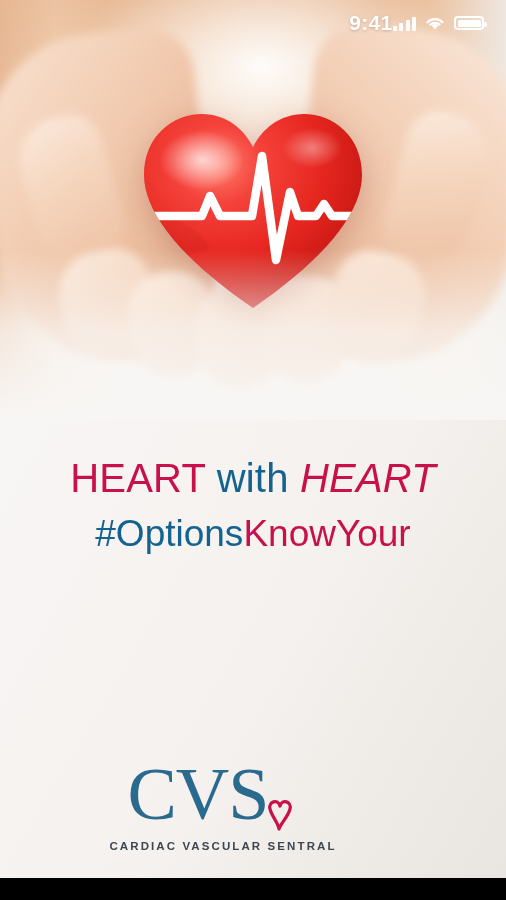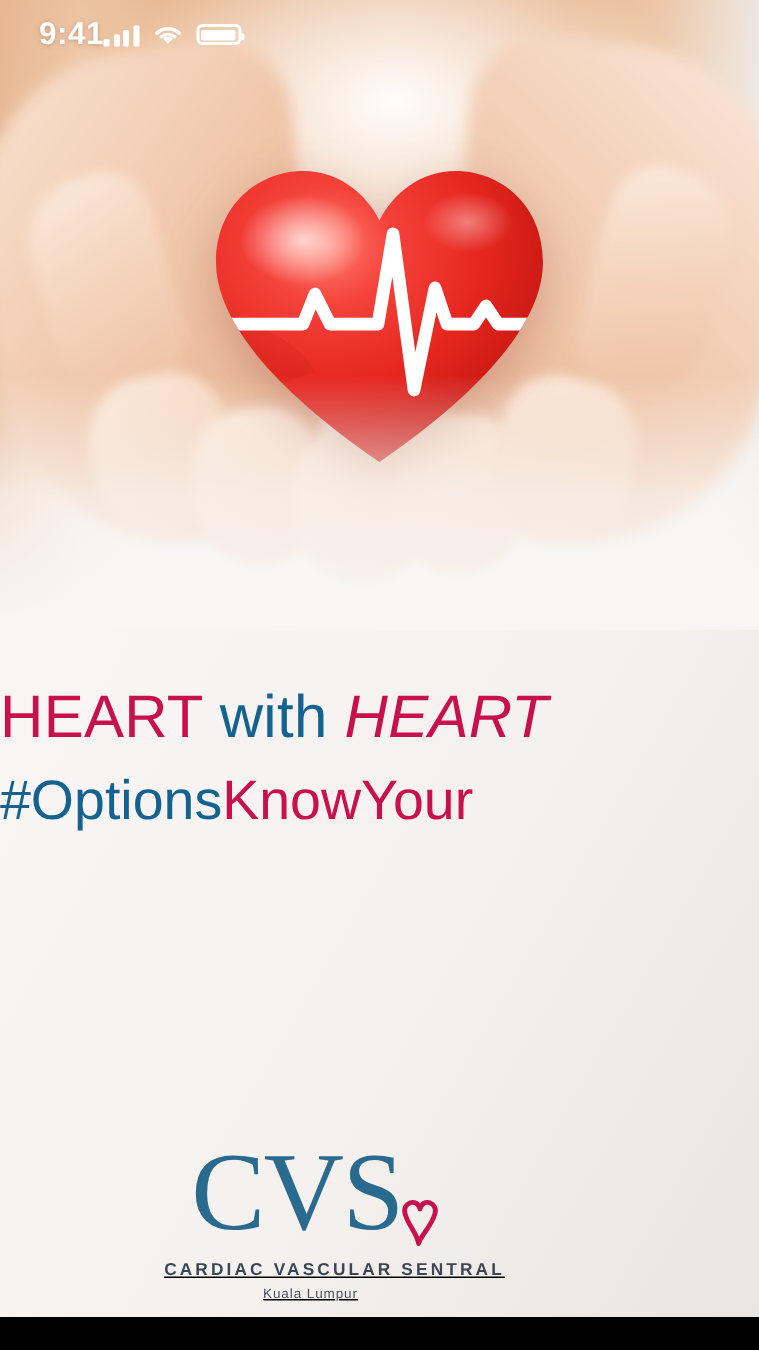--- a/index.html
+++ b/index.html
@@ -95,55 +95,55 @@
   }
   .heart-shape {
     position:absolute; inset:0;
     filter:drop-shadow(0 10px 16px rgba(150,60,50,.30));
   }
   .heart-shape svg { width:100%; height:100%; display:block; }
 
   
   .tagline {
     position:absolute; left:0; top:455px; width:506px;
-    z-index:12;
+    text-align:center; z-index:12;
   }
   .tag-line1 {
     font-size:40px; line-height:1.18; letter-spacing:.2px; white-space:nowrap;
   }
   .tag-line2 {
     font-size:37px; line-height:1.3; margin-top:8px; white-space:nowrap;
   }
   .w-crimson { color:#c8104c; font-weight:400; }
   .w-crimson-i { color:#c8104c; font-weight:400; font-style:italic; }
   .w-blue { color:#14628f; font-weight:400; }
 
   
   .logo {
     position:absolute; left:0; top:757px; width:414px;
-    text-align:center; z-index:12;text-decoration:underline;
+    text-align:center; z-index:12;
   }
   .logo-mark { position:relative; display:inline-block; height:78px; }
   .logo-mark svg { display:block; height:78px; width:210px; }
   .logo-sub {
     margin-top:1px;
     font-family:"Liberation Sans", sans-serif;
     font-size:11.5px; font-weight:700; letter-spacing:2.1px;
     color:#3d4653;
     padding-left:32px;
   }
   .logo-city {
     margin-top:4px;
     font-size:9px; letter-spacing:.6px; color:#4a5260; font-weight:400;
   }
 
   
   .statusbar {
     position:absolute; left:0; top:0; width:506px; height:46px;
-    display:flex; align-items:center; justify-content:flex-start;
+    display:flex; align-items:center; justify-content:flex-end;
     padding:0 22px 0 26px; z-index:30;
   }
   .status-time {
     color:#fff; font-size:21px; font-weight:700; letter-spacing:.3px;
     text-shadow:0 1px 3px rgba(120,80,60,.35);
   }
   .status-icons { display:flex; align-items:center; gap:9px; }
   .bars { display:flex; align-items:flex-end; gap:2.5px; height:15px; }
   .bars i { display:block; width:4px; background:#fff; border-radius:1px; }
   .bars i:nth-child(1){ height:5px; }
@@ -254,20 +254,19 @@
     </div>
 
     <div class="logo">
       <div class="logo-mark">
         <svg viewBox="0 0 210 78" xmlns="http://www.w3.org/2000/svg">
           <text x="96" y="62" text-anchor="middle" font-family="'Liberation Serif', serif" font-size="74" fill="#2a6a8f" letter-spacing="-1">CVS</text>
           <path d="M168 52 C 166 45, 176 41, 178 49 C 180 41, 190 45, 188 52 C 186 60, 179 66, 177 72 C 176 65, 170 60, 168 52 Z" fill="none" stroke="#c8104c" stroke-width="3.2" stroke-linecap="round" stroke-linejoin="round"></path>
         </svg>
       </div>
       <div class="logo-sub">CARDIAC VASCULAR SENTRAL</div>
-      <div class="logo-city">Kuala Lumpur</div>
     </div>
 
   </div>
 
   <div class="bottom-bar"></div>
 
 </div>
 
 </body></html>

